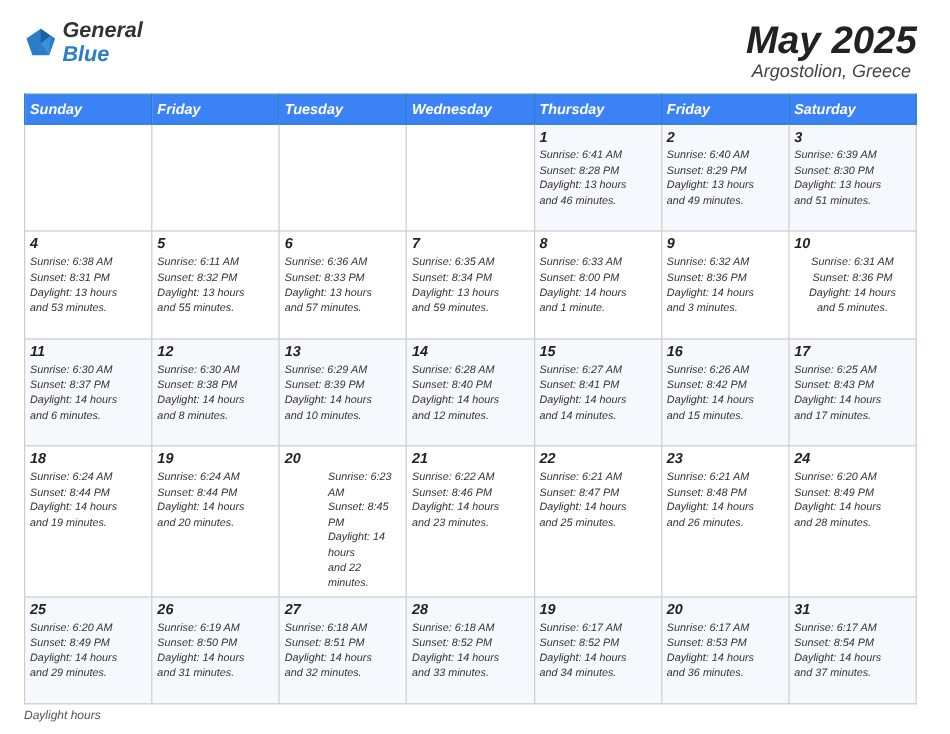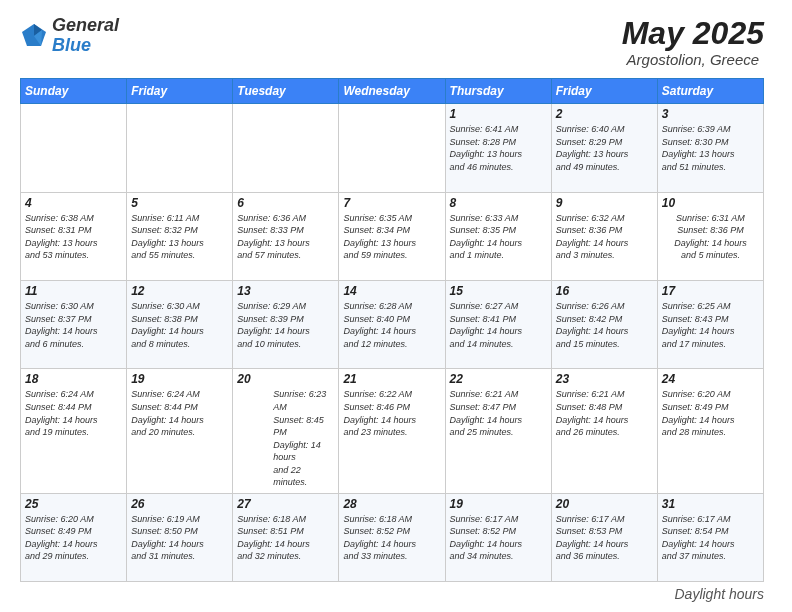--- a/index.html
+++ b/index.html
@@ -92,24 +92,24 @@
     }
     .day-info {
       color: #333;
       font-size: 9px;
       line-height: 1.4;
     }
     .empty-cell {
       background: #fff !important;
     }
     .footer-note {
-      font-size: 14px;
+      font-size: 10px;
       color: #555;
       margin-top: 4px;
-      text-align: right;
+      text-align: left;
     }
   </style>
 </head>
 <body>
 
 <div class="page">
   <div class="header">
     <div class="logo">
       <svg class="logo-icon" viewBox="0 0 28 28">
         <polygon points="14,2 26,10 21,24 7,24 2,10" fill="#2a7dc9"></polygon>
@@ -192,21 +192,21 @@
           <td>
             <span class="day-num">7</span>
             <div class="day-info" style="white-space: pre-line;">Sunrise: 6:35 AM
 Sunset: 8:34 PM
 Daylight: 13 hours
 and 59 minutes.</div>
           </td>
           <td>
             <span class="day-num">8</span>
             <div class="day-info" style="white-space: pre-line;">Sunrise: 6:33 AM
-Sunset: 8:35 PM
+Sunset: 8:00 PM
 Daylight: 14 hours
 and 1 minute.</div>
           </td>
           <td>
             <span class="day-num">9</span>
             <div class="day-info" style="white-space: pre-line;">Sunrise: 6:32 AM
 Sunset: 8:36 PM
 Daylight: 14 hours
 and 3 minutes.</div>
           </td>

